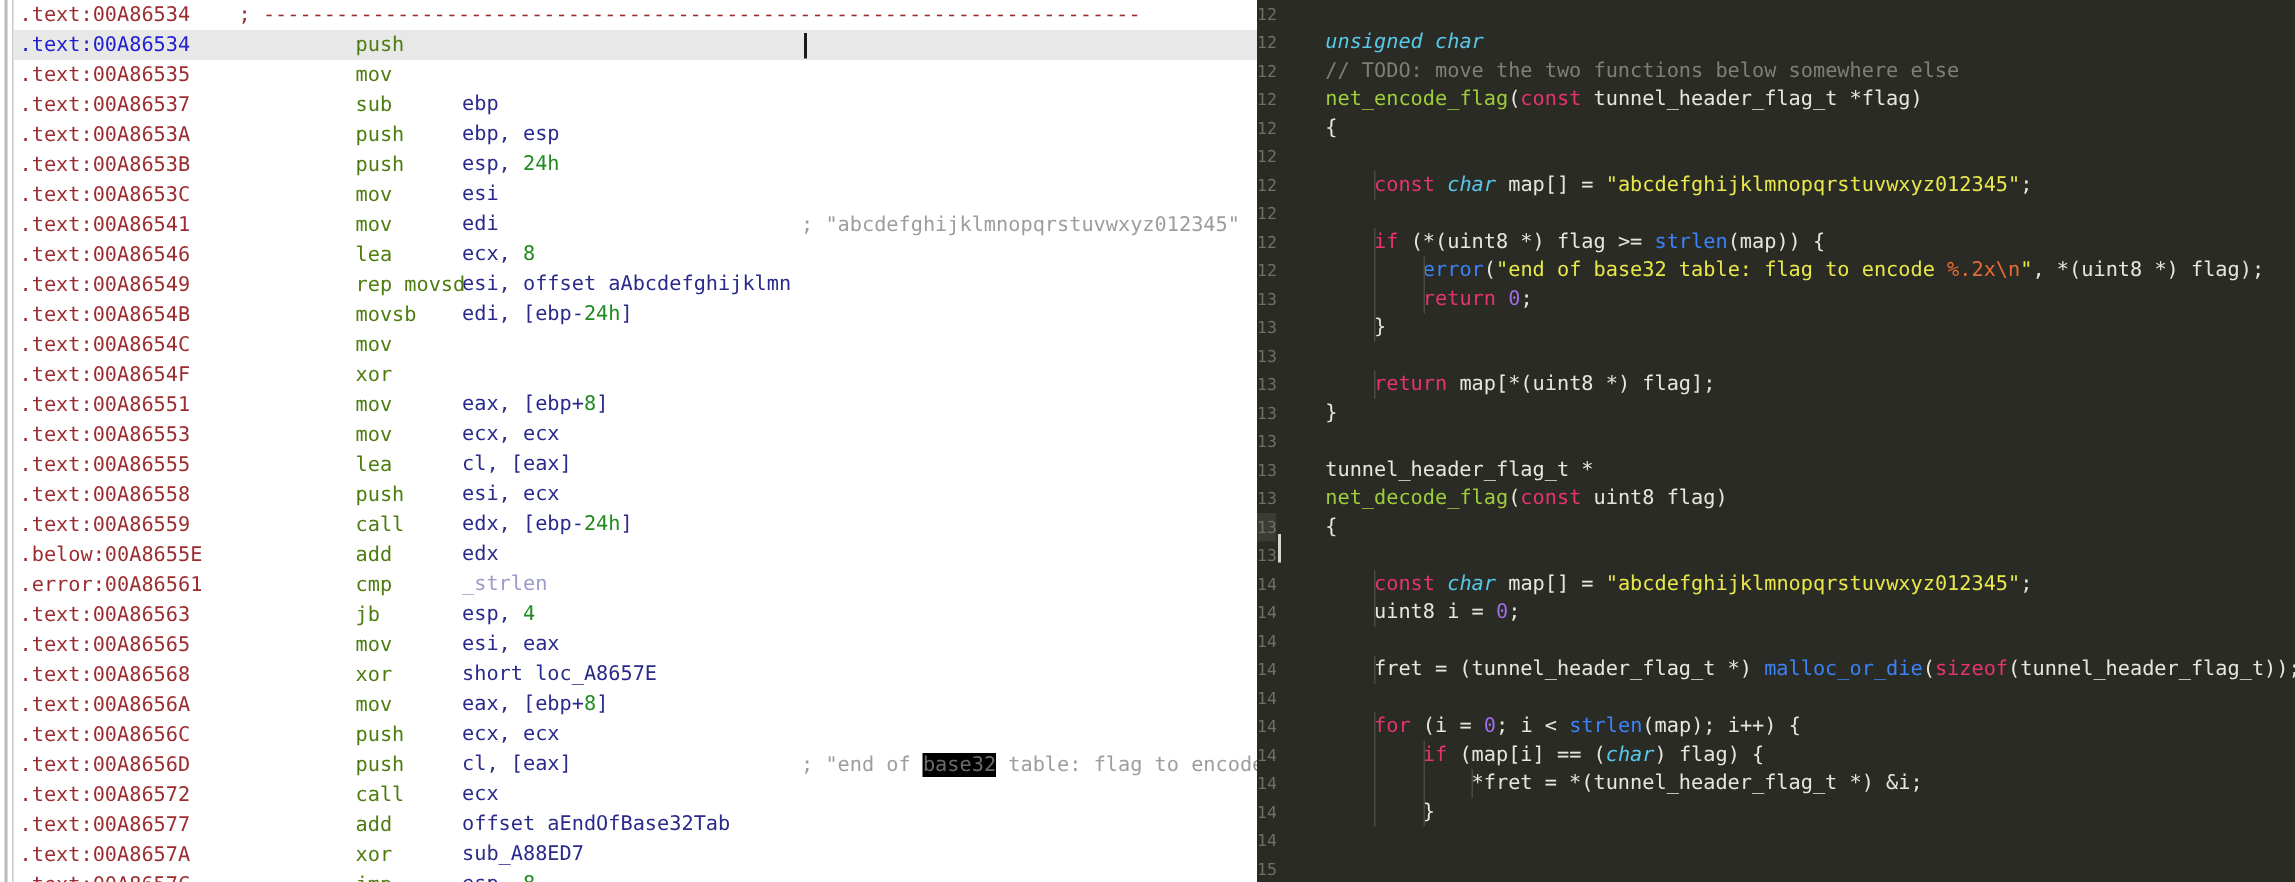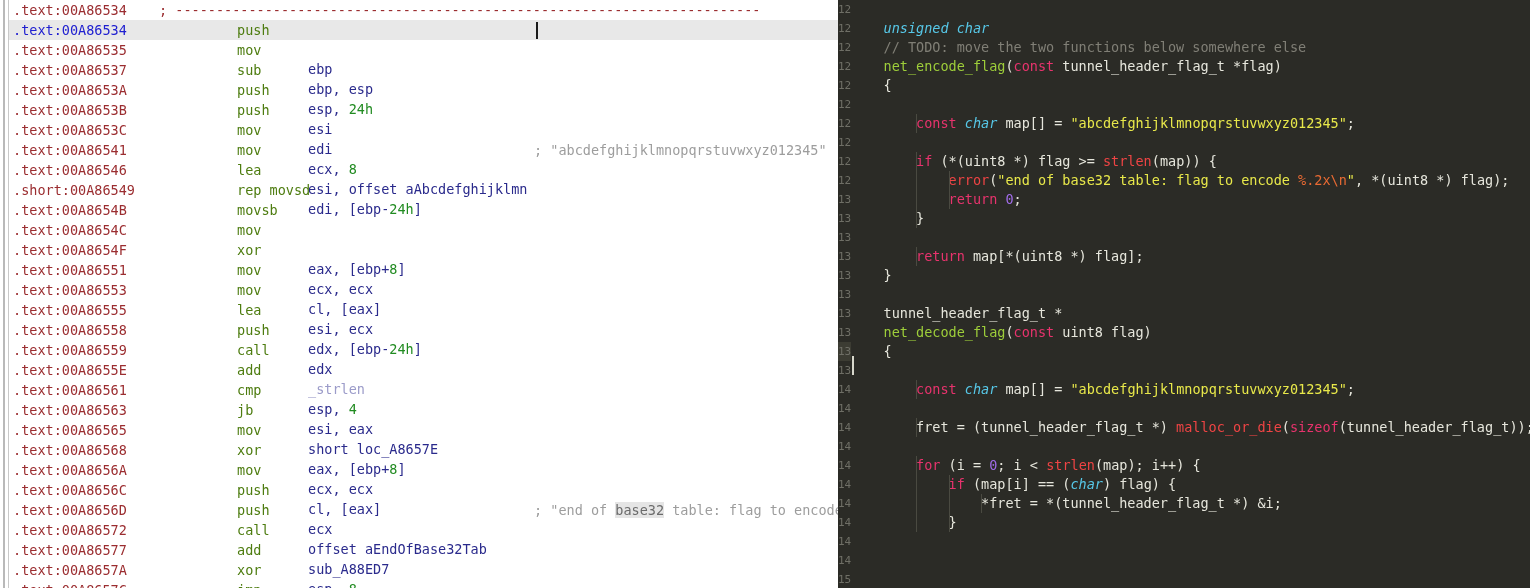--- a/index.html
+++ b/index.html
@@ -40,21 +40,21 @@
     font-family:"DejaVu Sans Mono","Liberation Mono",monospace;
   }
   .ida-row.sel{background:#e8e8e8;}
   .addr{color:#9b2d30;padding-left:4px;}
   .ida-row.sel .addr{color:#2020d0;}
   .mnem{color:#4d7c0f;}
   .ops{color:#2a2a8c;}
   .num{color:#218b21;}
   .cmt{color:#9d9d9d;}
   .xref{color:#9b9bc9;}
-  .hl{background:#e5e5e5;color:#6b6b6b;}
+  .hl{background:#000000;color:#6b6b6b;}
   .sep{color:#9b2d30;}
 
   
   .c-addr{position:absolute;left:0;top:0;}
   .c-mnem{position:absolute;left:228px;top:0;}
   .c-ops{position:absolute;left:299px;top:0;margin-top:39px;}
 
   .caret{
     position:absolute;left:527px;top:2px;width:2px;height:17px;
     background:#1a1a1a;
@@ -89,21 +89,21 @@
     height:19px;line-height:19px;
     white-space:pre;
     font-size:13.5px;
     color:#e6e6dc;
     font-family:"DejaVu Sans Mono","Liberation Mono",monospace;
     position:relative;
   }
   .k{color:#e8336d;}          
   .t{color:#57c8e8;font-style:italic;}         
   .fn{color:#9ece3a;}         
-  .cf{color:#ef4444;}         
+  .cf{color:#3b82f6;}         
   .s{color:#e8e84a;}          
   .esc{color:#e86a33;}        
   .n{color:#a06ce8;}          
   .cm{color:#807f76;}         
   .op{color:#e6e6dc;}
 
   .indent-guide{
     position:absolute;top:0;width:1px;height:19px;background:#4a4a41;
   }
   .code-caret{
@@ -121,31 +121,31 @@
     <div class="ida-rows" id="ida-rows">
         <div class="ida-row"><span class="addr c-addr">.text:00A86534</span><span class="sep" style="position: absolute; left: 150px;">; ------------------------------------------------------------------------</span></div>
         <div class="ida-row sel"><span class="addr c-addr">.text:00A86534</span><span class="mnem c-mnem">push</span><span class="c-ops"><span class="ops">ebp</span></span><span class="caret"></span></div>
         <div class="ida-row"><span class="addr c-addr">.text:00A86535</span><span class="mnem c-mnem">mov</span><span class="c-ops"><span class="ops">ebp, esp</span></span></div>
         <div class="ida-row"><span class="addr c-addr">.text:00A86537</span><span class="mnem c-mnem">sub</span><span class="c-ops"><span class="ops">esp, </span><span class="num">24h</span></span></div>
         <div class="ida-row"><span class="addr c-addr">.text:00A8653A</span><span class="mnem c-mnem">push</span><span class="c-ops"><span class="ops">esi</span></span></div>
         <div class="ida-row"><span class="addr c-addr">.text:00A8653B</span><span class="mnem c-mnem">push</span><span class="c-ops"><span class="ops">edi</span></span></div>
         <div class="ida-row"><span class="addr c-addr">.text:00A8653C</span><span class="mnem c-mnem">mov</span><span class="c-ops"><span class="ops">ecx, </span><span class="num">8</span></span></div>
         <div class="ida-row"><span class="addr c-addr">.text:00A86541</span><span class="mnem c-mnem">mov</span><span class="c-ops"><span class="ops">esi, offset aAbcdefghijklmn</span></span><span class="cmt" style="position: absolute; left: 525px;">; "abcdefghijklmnopqrstuvwxyz012345"</span></div>
         <div class="ida-row"><span class="addr c-addr">.text:00A86546</span><span class="mnem c-mnem">lea</span><span class="c-ops"><span class="ops">edi, [ebp-</span><span class="num">24h</span><span class="ops">]</span></span></div>
-        <div class="ida-row"><span class="addr c-addr">.short:00A86549</span><span class="mnem c-mnem">rep movsd</span><span class="c-ops"></span></div>
+        <div class="ida-row"><span class="addr c-addr">.text:00A86549</span><span class="mnem c-mnem">rep movsd</span><span class="c-ops"></span></div>
         <div class="ida-row"><span class="addr c-addr">.text:00A8654B</span><span class="mnem c-mnem">movsb</span><span class="c-ops"></span></div>
         <div class="ida-row"><span class="addr c-addr">.text:00A8654C</span><span class="mnem c-mnem">mov</span><span class="c-ops"><span class="ops">eax, [ebp+</span><span class="num">8</span><span class="ops">]</span></span></div>
         <div class="ida-row"><span class="addr c-addr">.text:00A8654F</span><span class="mnem c-mnem">xor</span><span class="c-ops"><span class="ops">ecx, ecx</span></span></div>
         <div class="ida-row"><span class="addr c-addr">.text:00A86551</span><span class="mnem c-mnem">mov</span><span class="c-ops"><span class="ops">cl, [eax]</span></span></div>
         <div class="ida-row"><span class="addr c-addr">.text:00A86553</span><span class="mnem c-mnem">mov</span><span class="c-ops"><span class="ops">esi, ecx</span></span></div>
         <div class="ida-row"><span class="addr c-addr">.text:00A86555</span><span class="mnem c-mnem">lea</span><span class="c-ops"><span class="ops">edx, [ebp-</span><span class="num">24h</span><span class="ops">]</span></span></div>
         <div class="ida-row"><span class="addr c-addr">.text:00A86558</span><span class="mnem c-mnem">push</span><span class="c-ops"><span class="ops">edx</span></span></div>
         <div class="ida-row"><span class="addr c-addr">.text:00A86559</span><span class="mnem c-mnem">call</span><span class="c-ops"><span class="xref">_strlen</span></span></div>
-        <div class="ida-row"><span class="addr c-addr">.text:00A8655E</span><span class="mnem c-mnem">add</span><span class="c-ops"><span class="ops">esp, </span><span class="num">4</span></span></div>
-        <div class="ida-row"><span class="addr c-addr">.text:00A86561</span><span class="mnem c-mnem">cmp</span><span class="c-ops"><span class="ops">esi, eax</span></span></div>
+        <div class="ida-row"><span class="addr c-addr">.below:00A8655E</span><span class="mnem c-mnem">add</span><span class="c-ops"><span class="ops">esp, </span><span class="num">4</span></span></div>
+        <div class="ida-row"><span class="addr c-addr">.error:00A86561</span><span class="mnem c-mnem">cmp</span><span class="c-ops"><span class="ops">esi, eax</span></span></div>
         <div class="ida-row"><span class="addr c-addr">.text:00A86563</span><span class="mnem c-mnem">jb</span><span class="c-ops"><span class="ops">short loc_A8657E</span></span></div>
         <div class="ida-row"><span class="addr c-addr">.text:00A86565</span><span class="mnem c-mnem">mov</span><span class="c-ops"><span class="ops">eax, [ebp+</span><span class="num">8</span><span class="ops">]</span></span></div>
         <div class="ida-row"><span class="addr c-addr">.text:00A86568</span><span class="mnem c-mnem">xor</span><span class="c-ops"><span class="ops">ecx, ecx</span></span></div>
         <div class="ida-row"><span class="addr c-addr">.text:00A8656A</span><span class="mnem c-mnem">mov</span><span class="c-ops"><span class="ops">cl, [eax]</span></span></div>
         <div class="ida-row"><span class="addr c-addr">.text:00A8656C</span><span class="mnem c-mnem">push</span><span class="c-ops"><span class="ops">ecx</span></span></div>
         <div class="ida-row"><span class="addr c-addr">.text:00A8656D</span><span class="mnem c-mnem">push</span><span class="c-ops"><span class="ops">offset aEndOfBase32Tab</span></span><span class="cmt" style="position: absolute; left: 525px;"><span>; "end of </span><span class="hl">base32</span><span> table: flag to encode %.2"...</span></span></div>
         <div class="ida-row"><span class="addr c-addr">.text:00A86572</span><span class="mnem c-mnem">call</span><span class="c-ops"><span class="ops">sub_A88ED7</span></span></div>
         <div class="ida-row"><span class="addr c-addr">.text:00A86577</span><span class="mnem c-mnem">add</span><span class="c-ops"><span class="ops">esp, </span><span class="num">8</span></span></div>
         <div class="ida-row"><span class="addr c-addr">.text:00A8657A</span><span class="mnem c-mnem">xor</span><span class="c-ops"><span class="ops">al, al</span></span></div>
         <div class="ida-row"><span class="addr c-addr">.text:00A8657C</span><span class="mnem c-mnem">jmp</span><span class="c-ops"><span class="ops">short loc_A86589</span></span></div>
@@ -201,20 +201,21 @@
         <div class="code-line"><span class="op">        }</span><span class="indent-guide" style="left: 65.04px;"></span></div>
         <div class="code-line"></div>
         <div class="code-line"><span class="op">        </span><span class="k">return</span><span class="op"> map[*(uint8 *) flag];</span><span class="indent-guide" style="left: 65.04px;"></span></div>
         <div class="code-line"><span class="op">    }</span></div>
         <div class="code-line"></div>
         <div class="code-line"><span class="op">    tunnel_header_flag_t *</span></div>
         <div class="code-line"><span class="op">    </span><span class="fn">net_decode_flag</span><span class="op">(</span><span class="k">const</span><span class="op"> uint8 flag)</span></div>
         <div class="code-line"><span class="op">    {</span></div>
         <div class="code-line"></div>
         <div class="code-line"><span class="op">        </span><span class="k">const</span><span class="op"> </span><span class="t">char</span><span class="op"> map[] = </span><span class="s">"abcdefghijklmnopqrstuvwxyz012345"</span><span class="op">;</span><span class="indent-guide" style="left: 65.04px;"></span></div>
+        <div class="code-line"><span class="op">        uint8 i = </span><span class="n">0</span><span class="op">;</span><span class="indent-guide" style="left: 65.04px;"></span></div>
         <div class="code-line"></div>
         <div class="code-line"><span class="op">        fret = (tunnel_header_flag_t *) </span><span class="cf">malloc_or_die</span><span class="op">(</span><span class="k">sizeof</span><span class="op">(tunnel_header_flag_t));</span><span class="indent-guide" style="left: 65.04px;"></span></div>
         <div class="code-line"></div>
         <div class="code-line"><span class="op">        </span><span class="k">for</span><span class="op"> (i = </span><span class="n">0</span><span class="op">; i &lt; </span><span class="cf">strlen</span><span class="op">(map); i++) {</span><span class="indent-guide" style="left: 65.04px;"></span></div>
         <div class="code-line"><span class="op">            </span><span class="k">if</span><span class="op"> (map[i] == (</span><span class="t">char</span><span class="op">) flag) {</span><span class="indent-guide" style="left: 65.04px;"></span><span class="indent-guide" style="left: 97.56px;"></span></div>
         <div class="code-line"><span class="op">                *fret = *(tunnel_header_flag_t *) &amp;i;</span><span class="indent-guide" style="left: 65.04px;"></span><span class="indent-guide" style="left: 97.56px;"></span><span class="indent-guide" style="left: 130.08px;"></span></div>
         <div class="code-line"><span class="op">            }</span><span class="indent-guide" style="left: 65.04px;"></span><span class="indent-guide" style="left: 97.56px;"></span></div>
       </div>
     <div class="code-caret"></div>
   </div>

